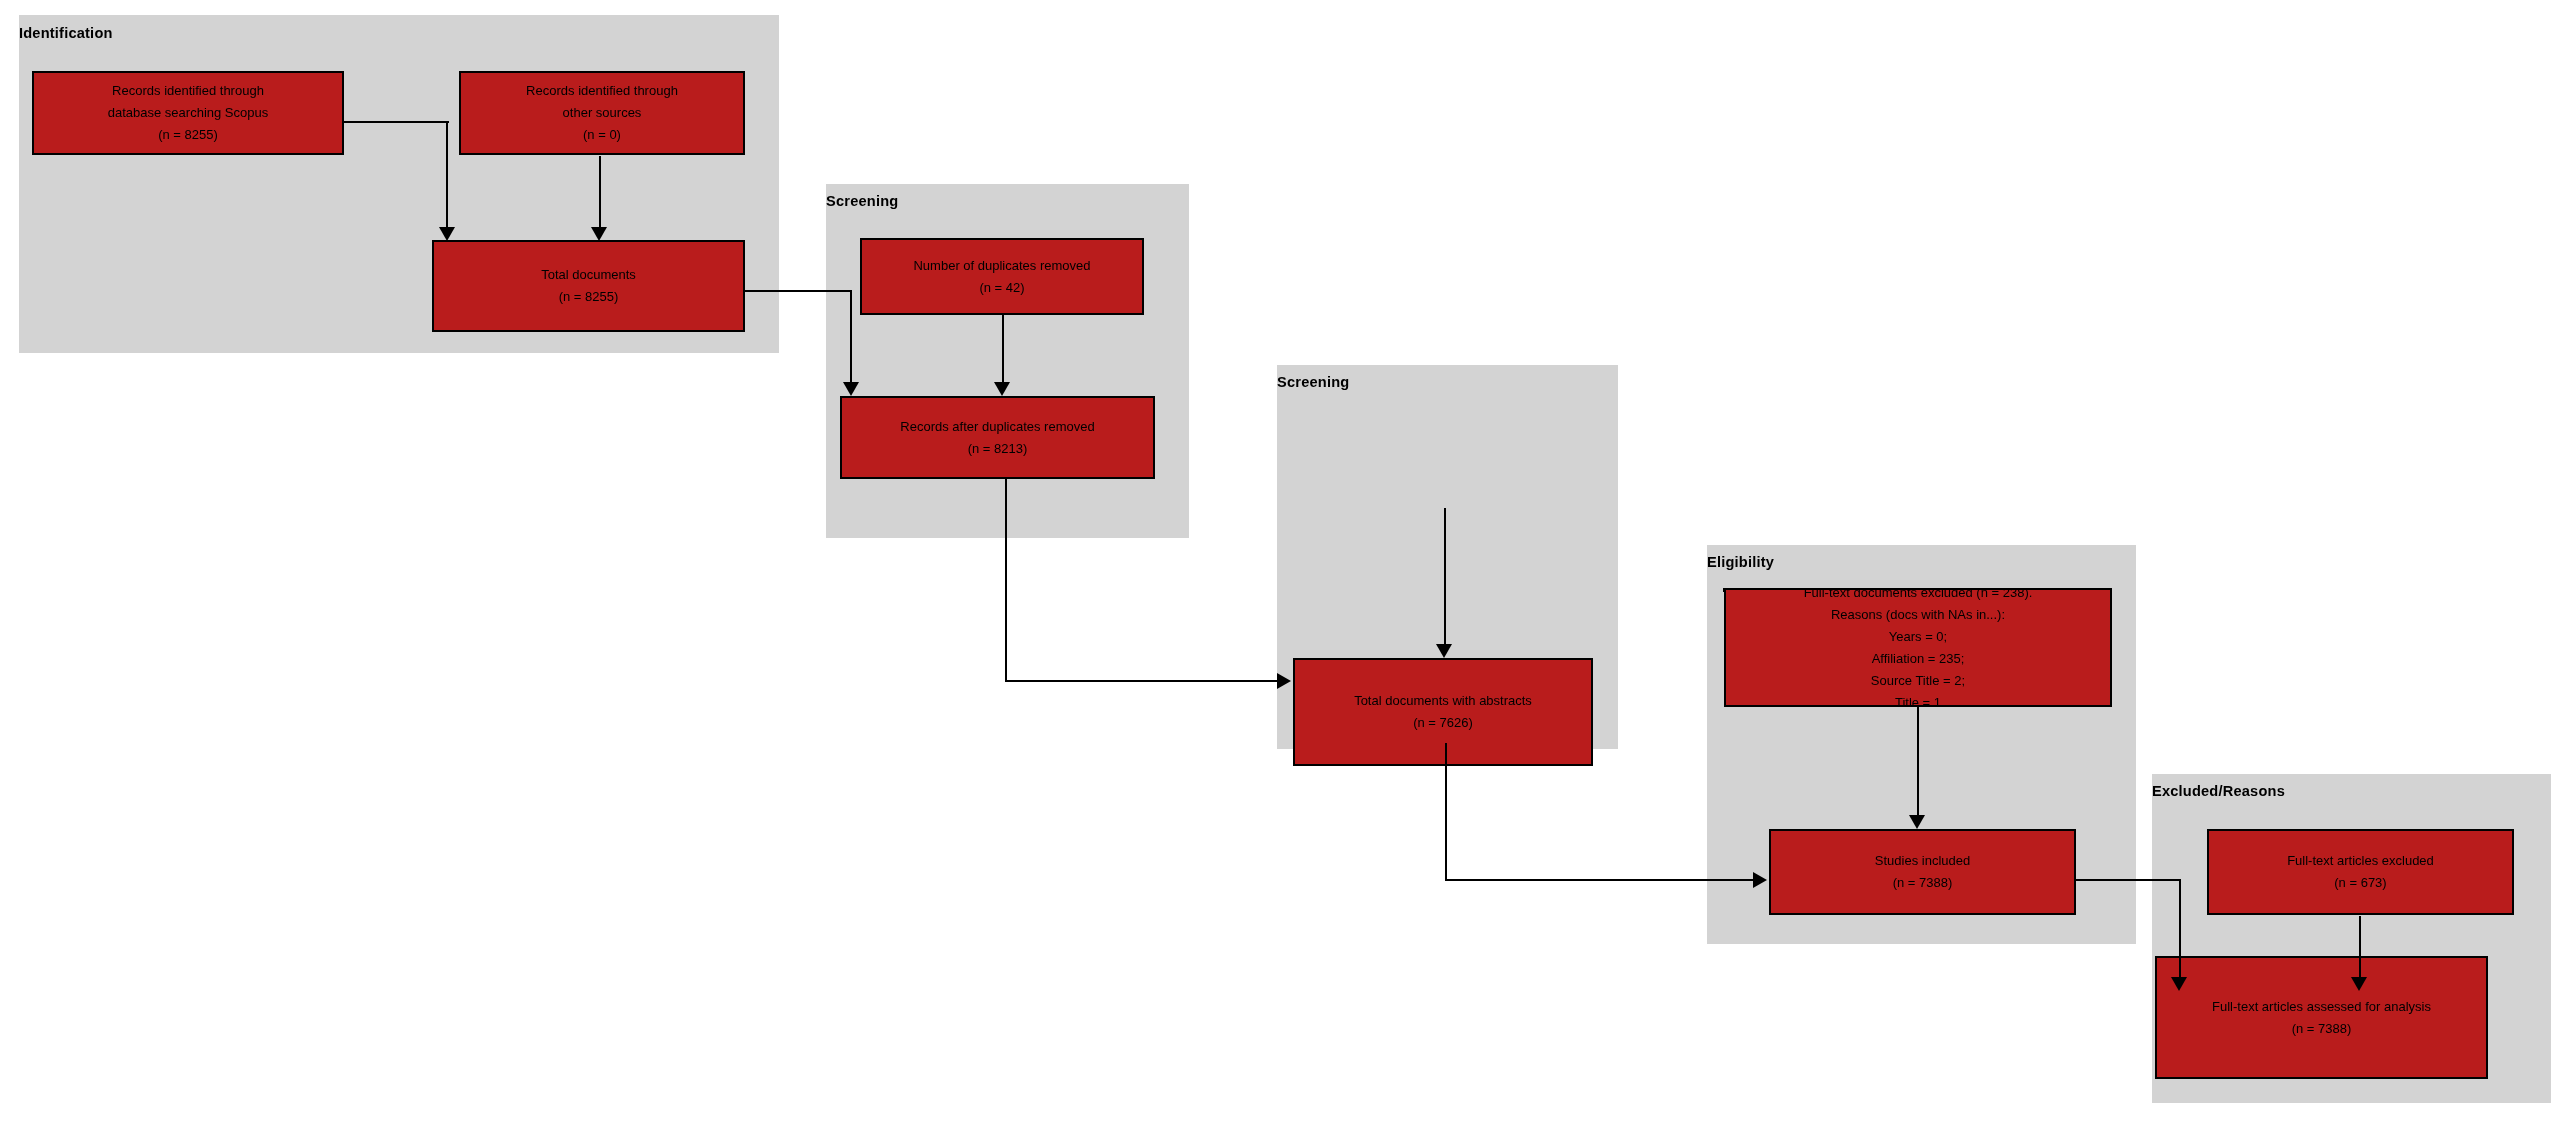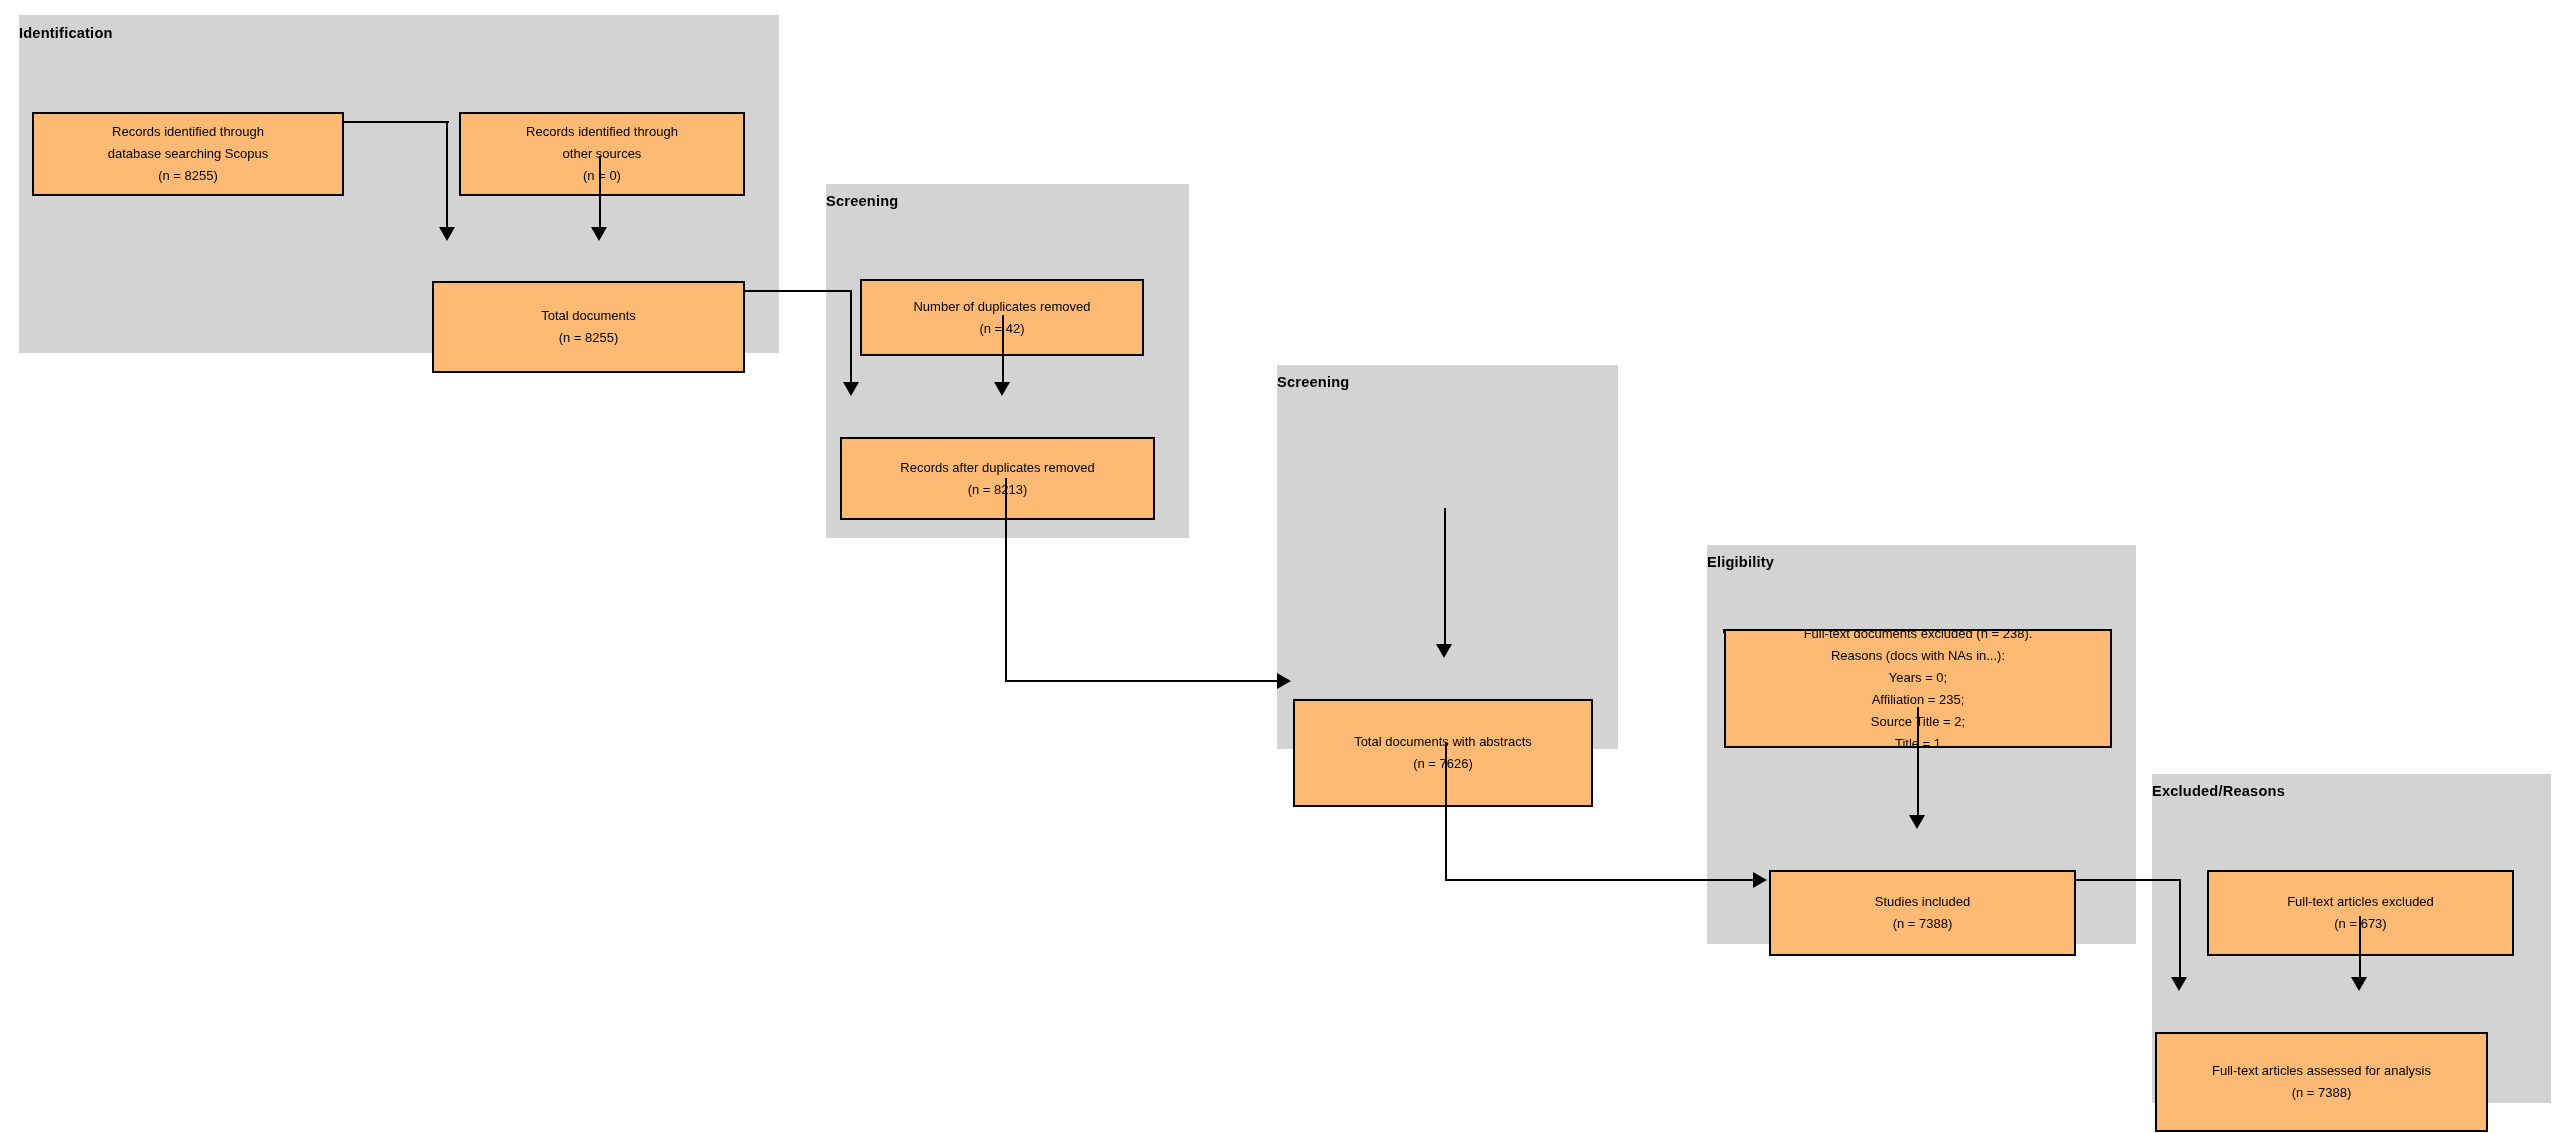--- a/index.html
+++ b/index.html
@@ -8,22 +8,22 @@
   #stage{position:relative;width:2576px;height:1134px;background:#ffffff;overflow:hidden;}
 
   .panel{position:absolute;background:#d3d3d3;}
   .panel-title{
     position:absolute;left:0;right:0;top:9.2px;
     text-align:left;font-weight:bold;font-size:14.6px;color:#000;
     letter-spacing:0.2px;line-height:1.1;
   }
 
   .node{
-    position:absolute;background:#fdba74;border:2.3px solid #000000;
-    box-sizing:border-box;display:flex;align-items:center;justify-content:center;margin-top:41px;
+    position:absolute;background:#b91c1c;border:2.3px solid #000000;
+    box-sizing:border-box;display:flex;align-items:center;justify-content:center;
   }
   .node .txt{
     text-align:center;font-size:13px;line-height:22px;color:#000000;
     padding:0 4.6px;white-space:pre-line;
   }
 
   
   .h{position:absolute;background:#000000;height:2.3px;}
   .v{position:absolute;background:#000000;width:2.3px;}
   .arrow-d{
@@ -137,21 +137,21 @@
 
   <div class="panel" style="left:2152px;top:774px;width:399px;height:329px;">
     <div class="panel-title">Excluded/Reasons</div>
   </div>
 
   <div class="node" style="left:2207px;top:829px;width:307px;height:86px;">
     <span class="txt">Full-text articles excluded
 (n = 673)</span>
   </div>
 
-  <div class="node" style="left:2155px;top:991px;width:333px;height:100px;">
+  <div class="node" style="left:2155px;top:956px;width:333px;height:123px;">
     <span class="txt">Full-text articles assessed for analysis
 (n = 7388)</span>
   </div>
 
   <div class="h" style="left:2074px;top:879px;width:107px;"></div>
   <div class="v" style="left:2179px;top:879px;height:98px;"></div>
   <div class="arrow-d" style="left:2171px;top:977px;"></div>
 
   <div class="v" style="left:2359px;top:916px;height:62px;"></div>
   <div class="arrow-d" style="left:2351px;top:977px;"></div>

